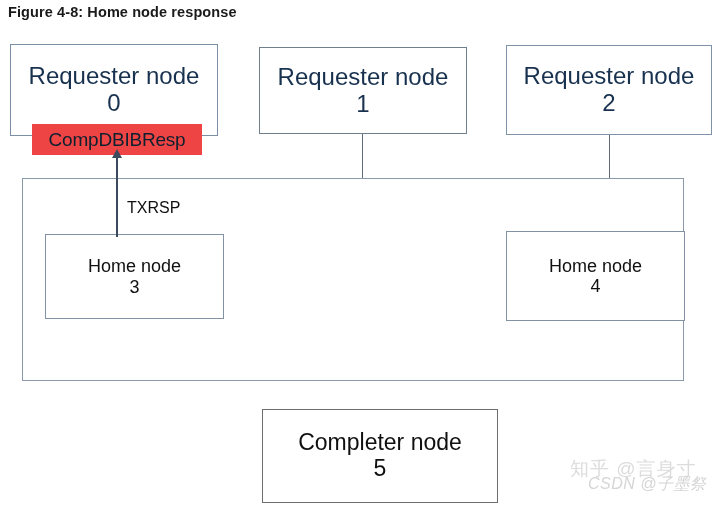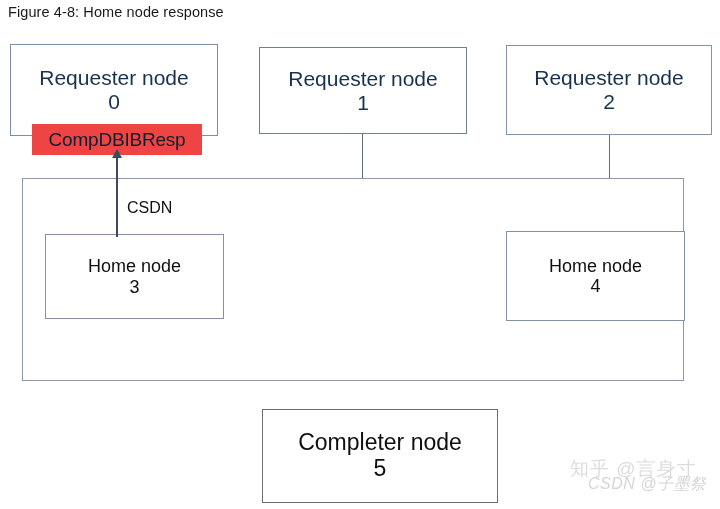--- a/index.html
+++ b/index.html
@@ -15,21 +15,21 @@
     overflow: hidden;
     font-family: "Liberation Sans", sans-serif;
   }
 
   
   .caption {
     position: absolute;
     left: 8px;
     top: 4px;
     font-size: 14.5px;
-    font-weight: normal;
+    font-weight: bold;
     color: #1a1a1a;
     letter-spacing: 0.1px;
     white-space: nowrap;
   }
 
   
   .node {
     position: absolute;
     box-sizing: border-box;
     background: #ffffff;
@@ -40,21 +40,21 @@
     text-align: center;
     line-height: 1.12;
   }
   .node .line1 { display: block; }
   .node .line2 { display: block; }
 
   
   .requester {
     border: 1.2px solid #7a8fa6;
     color: #17314f;
-    font-size: 21px;
+    font-size: 24px;
   }
   .requester.r1 { border-color: #6f7f8c; }
   .requester.r2 { border-color: #7f93a8; }
 
   
   .home {
     border: 1.2px solid #8292a4;
     color: #101010;
     font-size: 18px;
   }
@@ -199,21 +199,21 @@
     <span class="line2">3</span>
   </div>
 
   <div class="node home" id="home-node-4" style="left:506px; top:231px; width:179px; height:90px;">
     <span class="line1">Home node</span>
     <span class="line2">4</span>
   </div>
 
   <div id="txrsp-arrow-shaft"></div>
   <div id="txrsp-arrow-head"></div>
-  <div id="txrsp-label">CSDN</div>
+  <div id="txrsp-label">TXRSP</div>
 
   <div class="node completer" id="completer-node-5" style="left:262px; top:409px; width:236px; height:94px;">
     <span class="line1">Completer node</span>
     <span class="line2">5</span>
   </div>
 
   <div class="watermark" id="watermark-zhihu">知乎 @言身寸</div>
   <div class="watermark" id="watermark-csdn">CSDN @子墨祭</div>
 
 </div>

